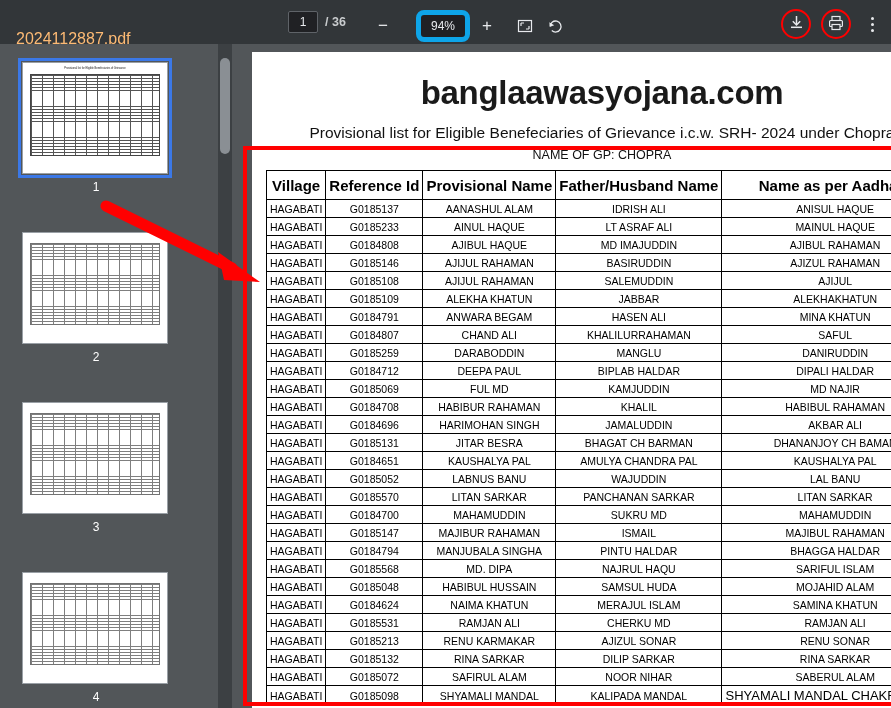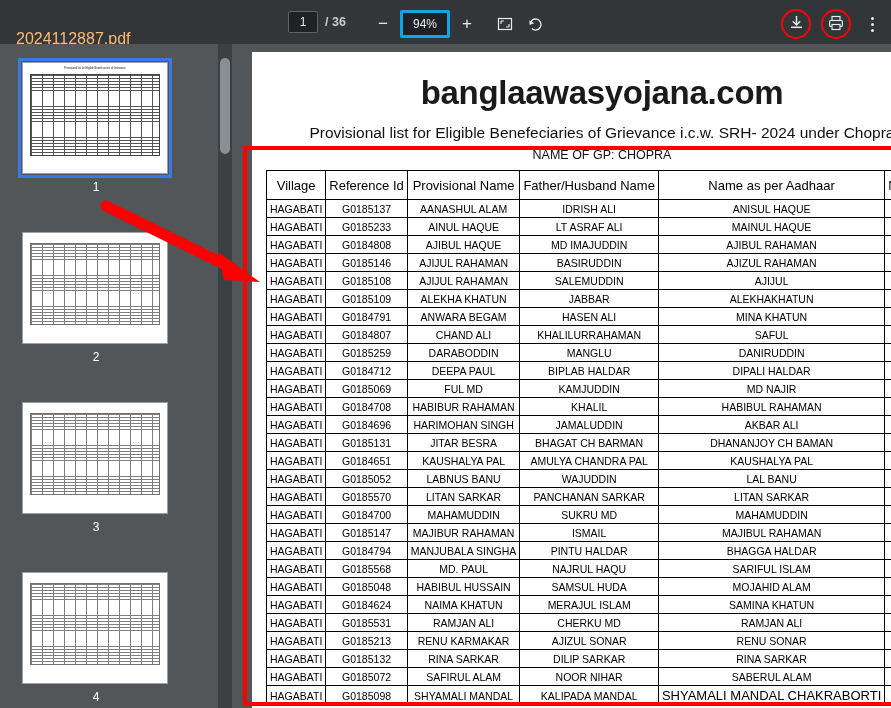--- a/index.html
+++ b/index.html
@@ -77,27 +77,28 @@
     justify-content: center;
     color: #e8eaed;
     border-radius: 3px;
     cursor: pointer;
     user-select: none;
   }
   .zoom-value {
     min-width: 44px;
     height: 22px;
     background: #202124;
-    border: 3px solid #0ea5e9;
-    border-radius: 2px;
+    border: 5px solid #0ea5e9;
+    border-radius: 8px;
     color: #e8eaed;
     font-size: 12px;
     display: flex;
     align-items: center;
     justify-content: center;
+    margin-left: 16px;
   }
   .right-tools {
     position: absolute;
     right: 8px;
     top: 9px;
     display: flex;
     align-items: center;
     gap: 10px;
   }
   .circle-hl {
@@ -242,22 +243,22 @@
   }
   table.data th, table.data td {
     border: 1px solid #000;
     padding: 2px 3px;
     text-align: center;
     white-space: nowrap;
     overflow: hidden;
     height: 13px;
   }
   table.data th {
-    font-weight: normal;
-    font-size: 13px;
+    font-weight: bold;
+    font-size: 15px;
     height: 24px;
   }
   col.c-village { width: 96px; }
   col.c-ref { width: 76px; }
   col.c-ben { width: 150px; }
   col.c-father { width: 148px; }
   col.c-aadhaar { width: 140px; }
   col.c-bank { width: 110px; }
   td.village { text-align: left; padding-left: 4px; }
   td.small { font-size: 13px; }
@@ -558,21 +559,21 @@
               <td class="village">HAGABATI</td>
               <td>G0184794</td>
               <td>MANJUBALA SINGHA</td>
               <td>PINTU HALDAR</td>
               <td>BHAGGA HALDAR</td>
               <td>BHAGGA HALDAR</td>
             </tr>
             <tr>
               <td class="village">HAGABATI</td>
               <td>G0185568</td>
-              <td>MD. PAUL</td>
+              <td>MD. DIPA</td>
               <td>NAJRUL HAQU</td>
               <td>SARIFUL ISLAM</td>
               <td>SARIFUL ISLAM</td>
             </tr>
             <tr>
               <td class="village">HAGABATI</td>
               <td>G0185048</td>
               <td>HABIBUL HUSSAIN</td>
               <td>SAMSUL HUDA</td>
               <td>MOJAHID ALAM</td>

